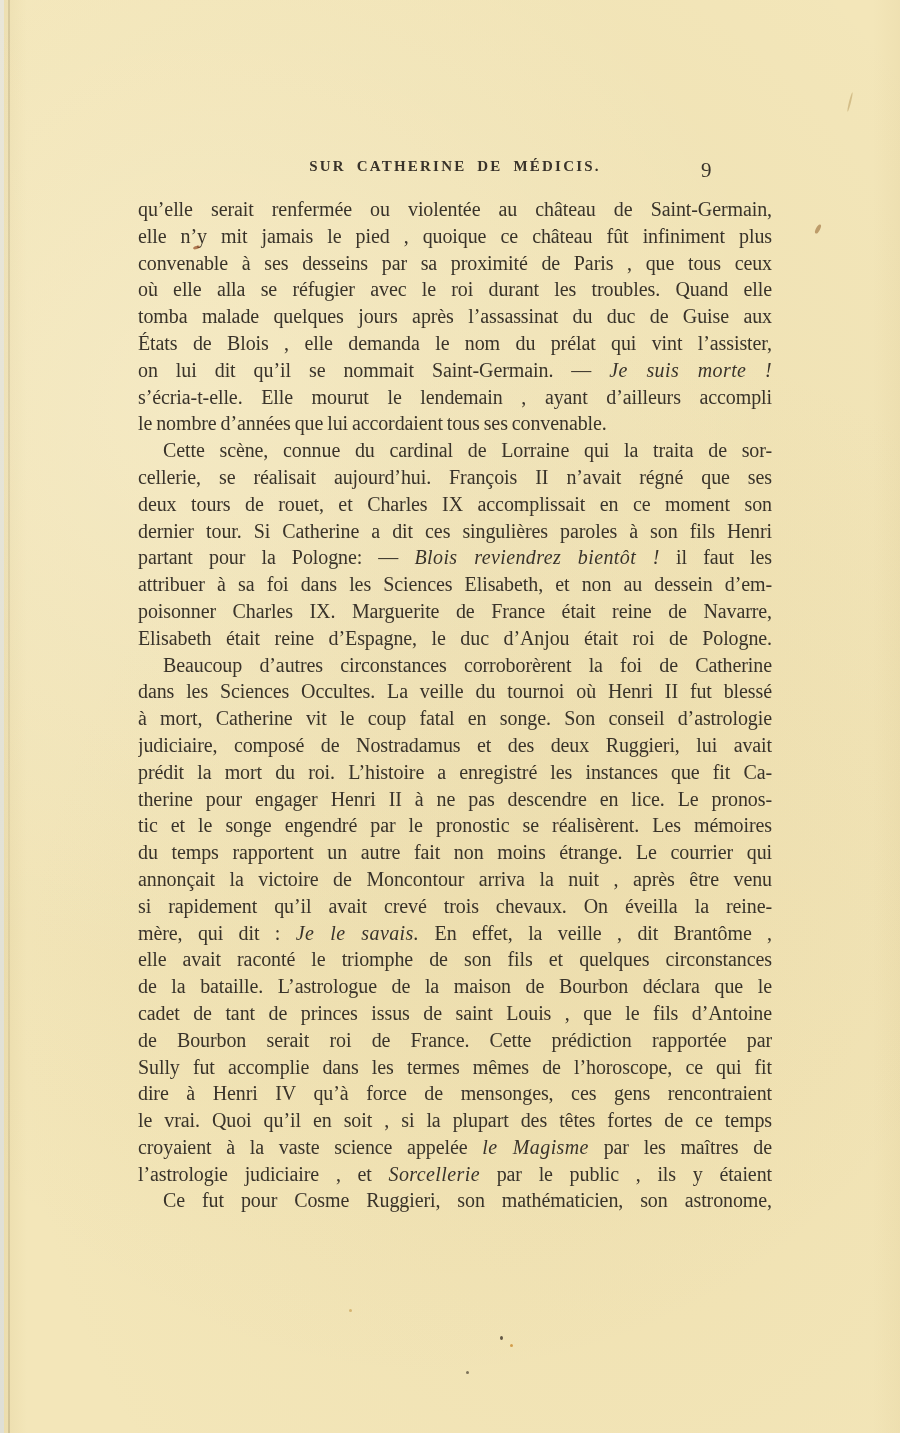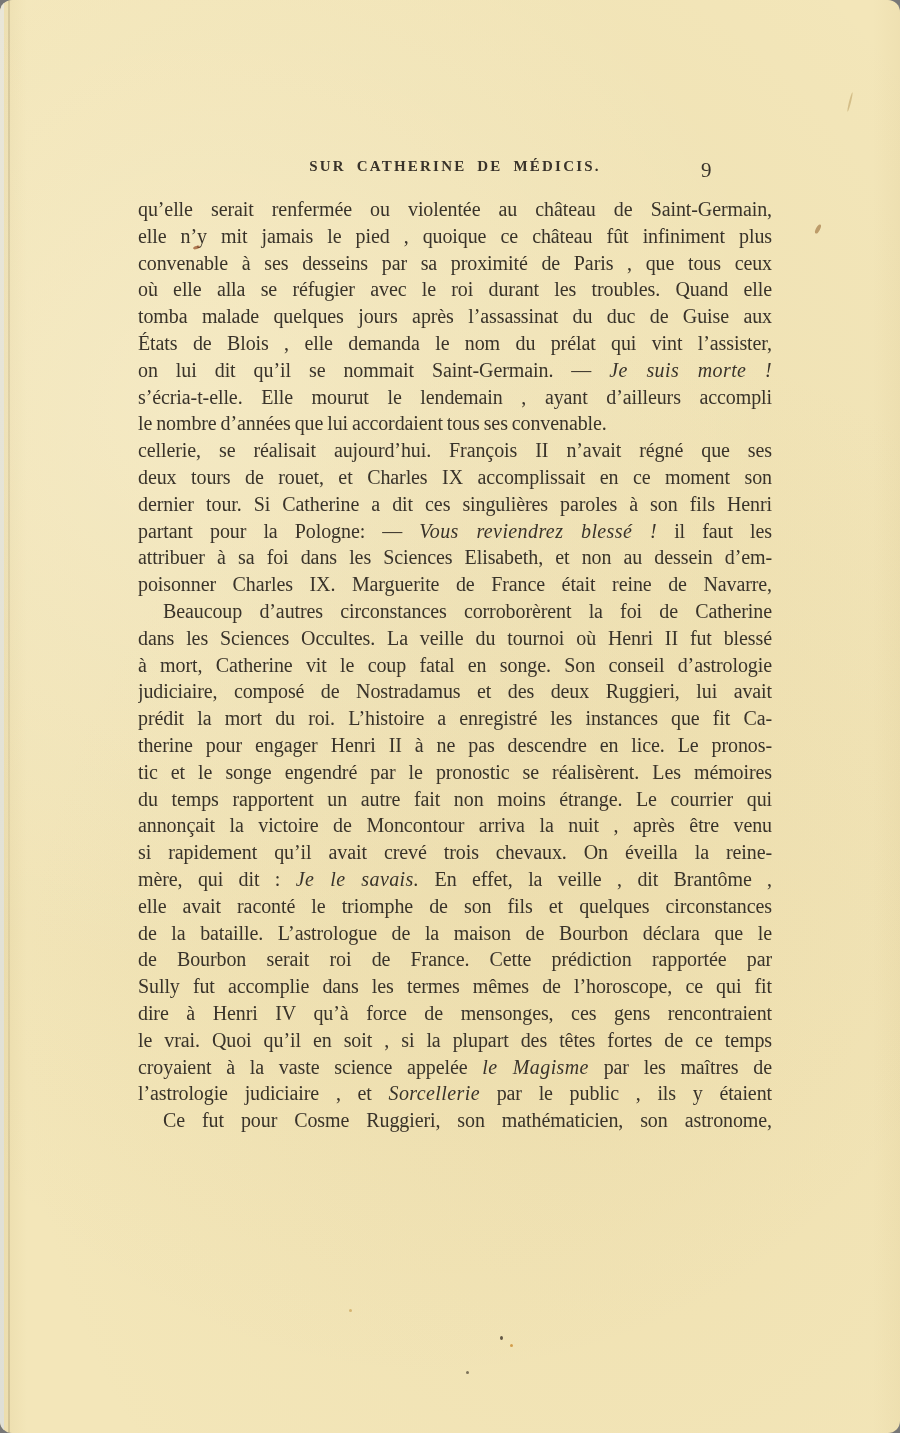--- a/index.html
+++ b/index.html
@@ -8,21 +8,20 @@
     width:900px;height:1433px;
     overflow:hidden;
     background-color:#f3e6b9;
     background-image:
       radial-gradient(90% 55% at 22% 28%, rgba(255,249,228,0.30), transparent 72%),
       radial-gradient(95% 70% at 68% 72%, rgba(208,178,108,0.10), transparent 70%),
       radial-gradient(120% 90% at 48% 42%, rgba(120,90,30,0.05), transparent 62%),
       linear-gradient(90deg, rgba(185,158,92,0.14) 0%, transparent 3%, transparent 97%, rgba(185,158,92,0.08) 100%);
     font-family:"Liberation Serif","DejaVu Serif",serif;
     color:#39332a;
-    border-radius:12px;
   }
   .scan-edge{
     position:absolute;left:0;top:0;width:4px;height:100%;
     background:linear-gradient(180deg,#e9e6d8 0%,#e3e2d6 55%,#dfdfd6 100%);
   }
   .page-crease{
     position:absolute;left:8px;top:0;width:2px;height:100%;
     background:linear-gradient(180deg, rgba(130,115,75,0.22), rgba(130,115,75,0.10) 60%, rgba(130,115,75,0.25));
   }
   .header-row{
@@ -71,39 +70,42 @@
   <div class="text-block">
       <div class="line just"><span class="rm">qu’elle serait renfermée ou violentée au château de Saint-Germain,</span></div>
       <div class="line just"><span class="rm">elle n’y mit jamais le pied , quoique ce château fût infiniment plus</span></div>
       <div class="line just"><span class="rm">convenable à ses desseins par sa proximité de Paris , que tous ceux</span></div>
       <div class="line just"><span class="rm">où elle alla se réfugier avec le roi durant les troubles. Quand elle</span></div>
       <div class="line just"><span class="rm">tomba malade quelques jours après l’assassinat du duc de Guise aux</span></div>
       <div class="line just"><span class="rm">États de Blois , elle demanda le nom du prélat qui vint l’assister,</span></div>
       <div class="line just"><span class="rm">on lui dit qu’il se nommait Saint-Germain. — </span><span class="it">Je suis morte !</span></div>
       <div class="line just"><span class="rm">s’écria-t-elle. Elle mourut le lendemain , ayant d’ailleurs accompli</span></div>
       <div class="line"><span class="rm">le nombre d’années que lui accordaient tous ses convenable.</span></div>
+      <div class="line just indent"><span class="rm">Cette scène, connue du cardinal de Lorraine qui la traita de sor-</span></div>
       <div class="line just"><span class="rm">cellerie, se réalisait aujourd’hui. François II n’avait régné que ses</span></div>
       <div class="line just"><span class="rm">deux tours de rouet, et Charles IX accomplissait en ce moment son</span></div>
       <div class="line just"><span class="rm">dernier tour. Si Catherine a dit ces singulières paroles à son fils Henri</span></div>
-      <div class="line just"><span class="rm">partant pour la Pologne: — </span><span class="it">Vous reviendrez blessé !</span><span class="rm"> il faut les</span></div>
+      <div class="line just"><span class="rm">partant pour la Pologne: — </span><span class="it">Blois reviendrez bientôt !</span><span class="rm"> il faut les</span></div>
       <div class="line just"><span class="rm">attribuer à sa foi dans les Sciences Elisabeth, et non au dessein d’em-</span></div>
       <div class="line just"><span class="rm">poisonner Charles IX. Marguerite de France était reine de Navarre,</span></div>
+      <div class="line just"><span class="rm">Elisabeth était reine d’Espagne, le duc d’Anjou était roi de Pologne.</span></div>
       <div class="line just indent"><span class="rm">Beaucoup d’autres circonstances corroborèrent la foi de Catherine</span></div>
       <div class="line just"><span class="rm">dans les Sciences Occultes. La veille du tournoi où Henri II fut blessé</span></div>
       <div class="line just"><span class="rm">à mort, Catherine vit le coup fatal en songe. Son conseil d’astrologie</span></div>
       <div class="line just"><span class="rm">judiciaire, composé de Nostradamus et des deux Ruggieri, lui avait</span></div>
       <div class="line just"><span class="rm">prédit la mort du roi. L’histoire a enregistré les instances que fit Ca-</span></div>
       <div class="line just"><span class="rm">therine pour engager Henri II à ne pas descendre en lice. Le pronos-</span></div>
       <div class="line just"><span class="rm">tic et le songe engendré par le pronostic se réalisèrent. Les mémoires</span></div>
       <div class="line just"><span class="rm">du temps rapportent un autre fait non moins étrange. Le courrier qui</span></div>
       <div class="line just"><span class="rm">annonçait la victoire de Moncontour arriva la nuit , après être venu</span></div>
       <div class="line just"><span class="rm">si rapidement qu’il avait crevé trois chevaux. On éveilla la reine-</span></div>
       <div class="line just"><span class="rm">mère, qui dit : </span><span class="it">Je le savais.</span><span class="rm"> En effet, la veille , dit Brantôme ,</span></div>
       <div class="line just"><span class="rm">elle avait raconté le triomphe de son fils et quelques circonstances</span></div>
       <div class="line just"><span class="rm">de la bataille. L’astrologue de la maison de Bourbon déclara que le</span></div>
+      <div class="line just"><span class="rm">cadet de tant de princes issus de saint Louis , que le fils d’Antoine</span></div>
       <div class="line just"><span class="rm">de Bourbon serait roi de France. Cette prédiction rapportée par</span></div>
       <div class="line just"><span class="rm">Sully fut accomplie dans les termes mêmes de l’horoscope, ce qui fit</span></div>
       <div class="line just"><span class="rm">dire à Henri IV qu’à force de mensonges, ces gens rencontraient</span></div>
       <div class="line just"><span class="rm">le vrai. Quoi qu’il en soit , si la plupart des têtes fortes de ce temps</span></div>
       <div class="line just"><span class="rm">croyaient à la vaste science appelée </span><span class="it">le Magisme</span><span class="rm"> par les maîtres de</span></div>
       <div class="line just"><span class="rm">l’astrologie judiciaire , et </span><span class="it">Sorcellerie</span><span class="rm"> par le public , ils y étaient</span></div>
       <div class="line just indent"><span class="rm">Ce fut pour Cosme Ruggieri, son mathématicien, son astronome,</span></div>
     </div>
 
 <div class="artifact" style="left: 193px; top: 246px; width: 7px; height: 3px; background: rgba(148, 76, 36, 0.7); transform: rotate(-18deg);"></div>

